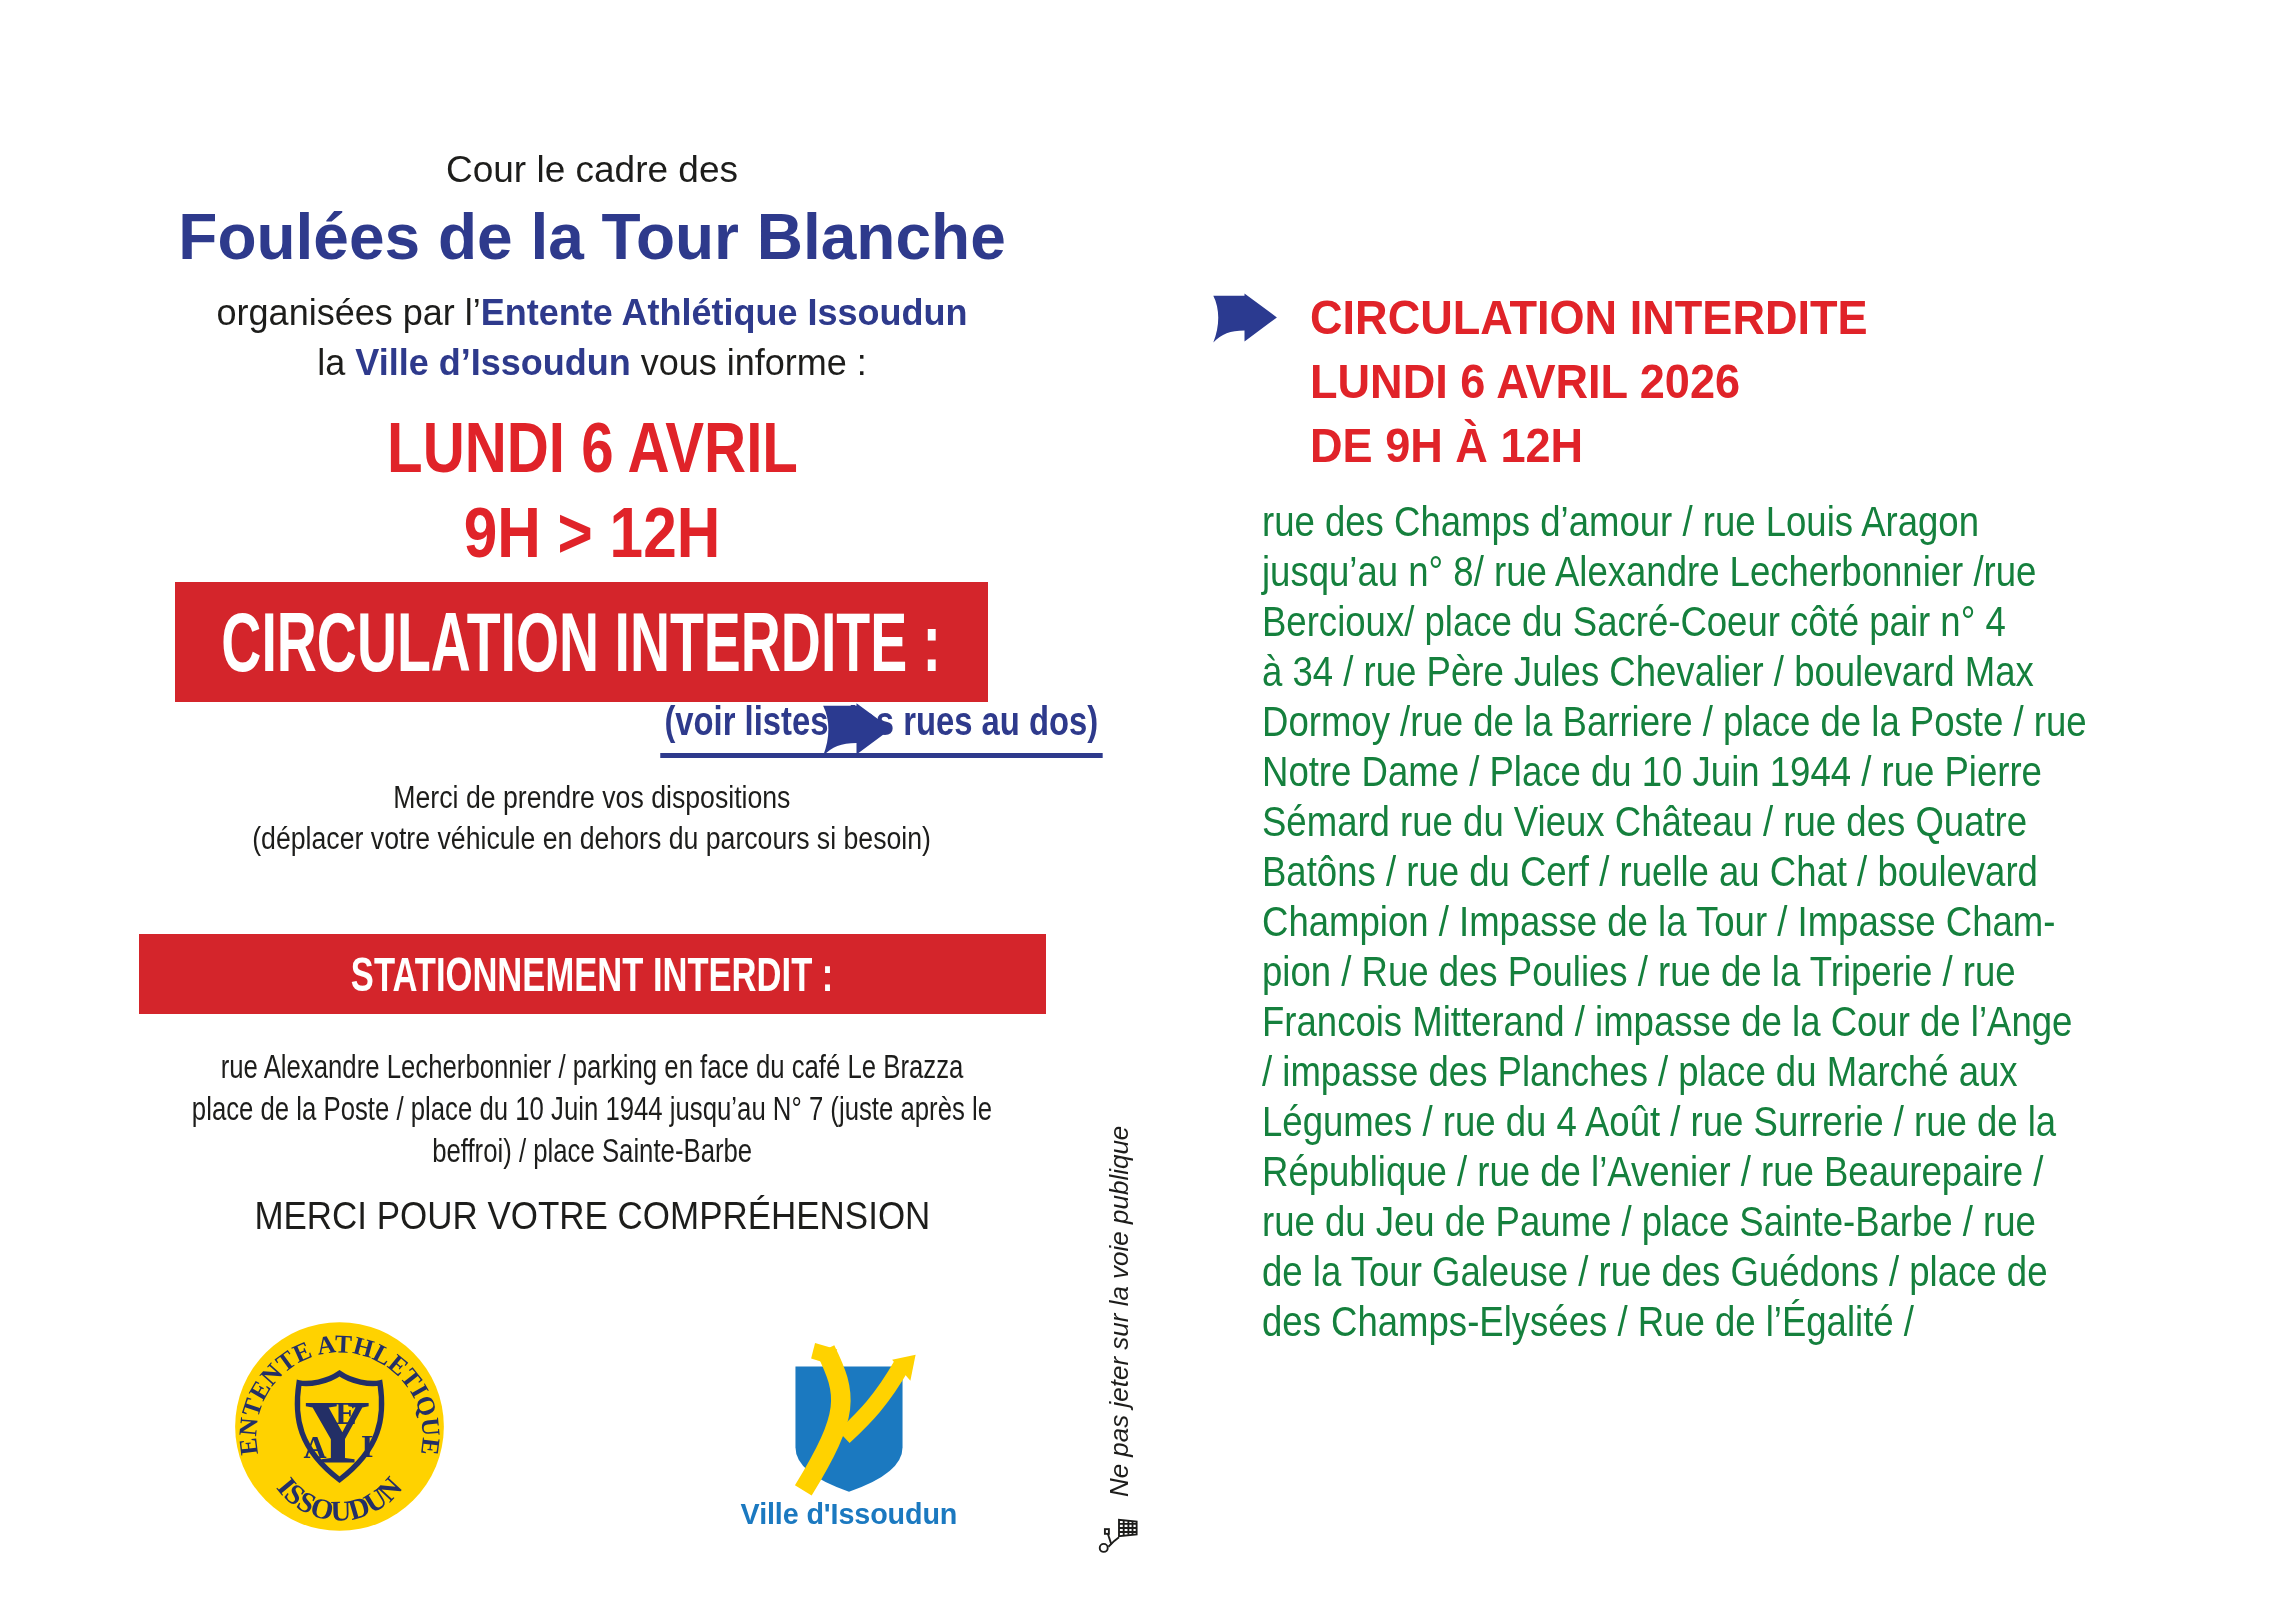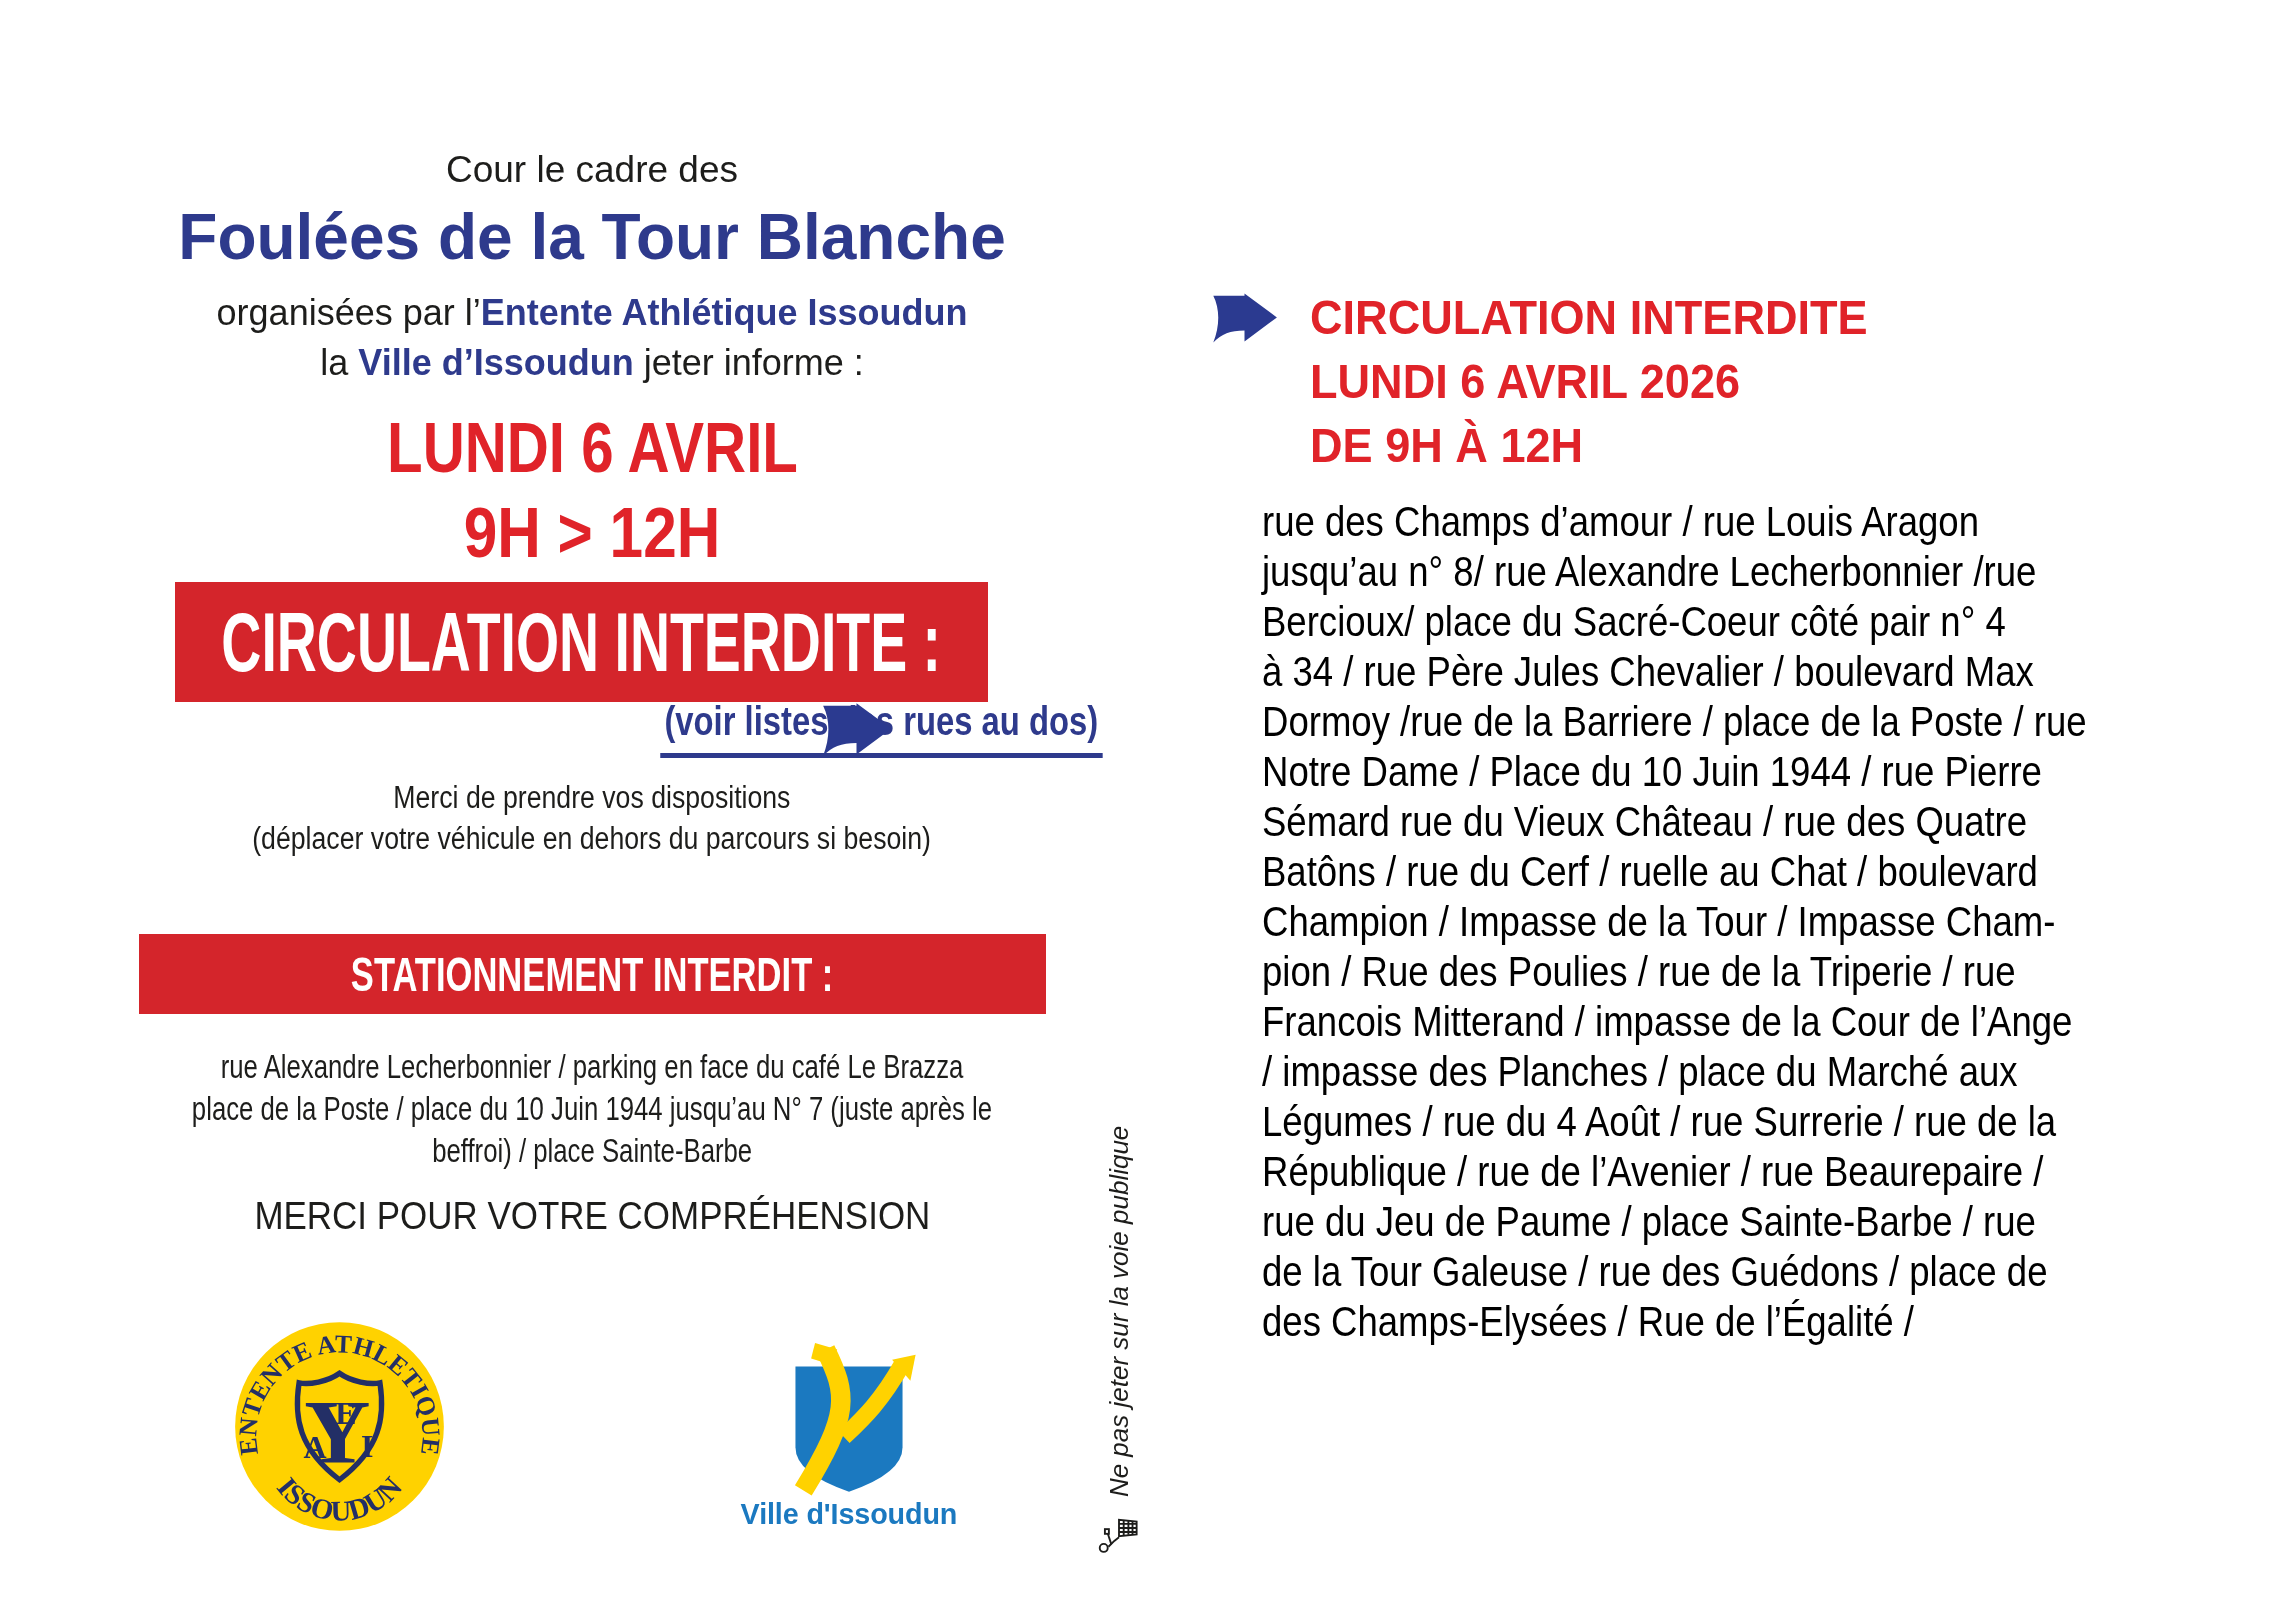--- a/index.html
+++ b/index.html
@@ -55,21 +55,21 @@
   #arrow-left{left:818px;top:700px;width:77px;height:59px;}
   #arrow-right{left:60px;top:291px;width:73px;height:54px;}
 
   
   #restriction-heading{position:absolute;left:162px;top:285px;font-size:49px;line-height:64px;
       font-weight:bold;color:var(--red_text);}
   .r-head-line{white-space:nowrap;}
   .r-head-line>span{display:inline-block;white-space:nowrap;transform:scaleX(.92);transform-origin:0 50%;}
 
   
-  #street-list{position:absolute;left:114px;top:497px;font-size:42px;line-height:50px;color:#000000;}
+  #street-list{position:absolute;left:114px;top:497px;font-size:42px;line-height:50px;color:#15803d;}
   .street-line{white-space:nowrap;}
   .street-line>span{display:inline-block;white-space:nowrap;transform:scaleX(.87);transform-origin:0 50%;}
 
   
   #eai-logo{left:233px;top:1320px;width:213px;height:213px;}
   #ville-logo{left:738px;top:1335px;width:222px;height:196px;}
 
   
   #disposal-strip{position:absolute;left:955px;top:1370px;width:327px;height:50px;
       transform:rotate(-90deg);display:flex;align-items:center;gap:14.4px;}
@@ -82,21 +82,21 @@
 <div id="page">
 
   <section class="panel" id="panel-left">
 
     <div class="row intro"><span>Cour le cadre des</span></div>
 
     <div class="row title"><span>Foulées de la Tour Blanche</span></div>
 
     <div class="row orgline"><span><span>organisées par l’</span><span class="navybold">Entente Athlétique Issoudun</span></span></div>
 
-    <div class="row cityline"><span><span>la </span><span class="navybold">Ville d’Issoudun</span><span> jeter informe  :</span></span></div>
+    <div class="row cityline"><span><span>la </span><span class="navybold">Ville d’Issoudun</span><span> vous informe  :</span></span></div>
 
     <div class="row date1"><span>LUNDI 6 AVRIL</span></div>
     <div class="row date2"><span>9H &gt; 12H</span></div>
 
     <div class="banner" id="banner-circulation">
         <span>CIRCULATION INTERDITE :</span>
       </div>
 
     <div class="row seeback"><span>(voir listes des rues au dos)</span></div>
 

